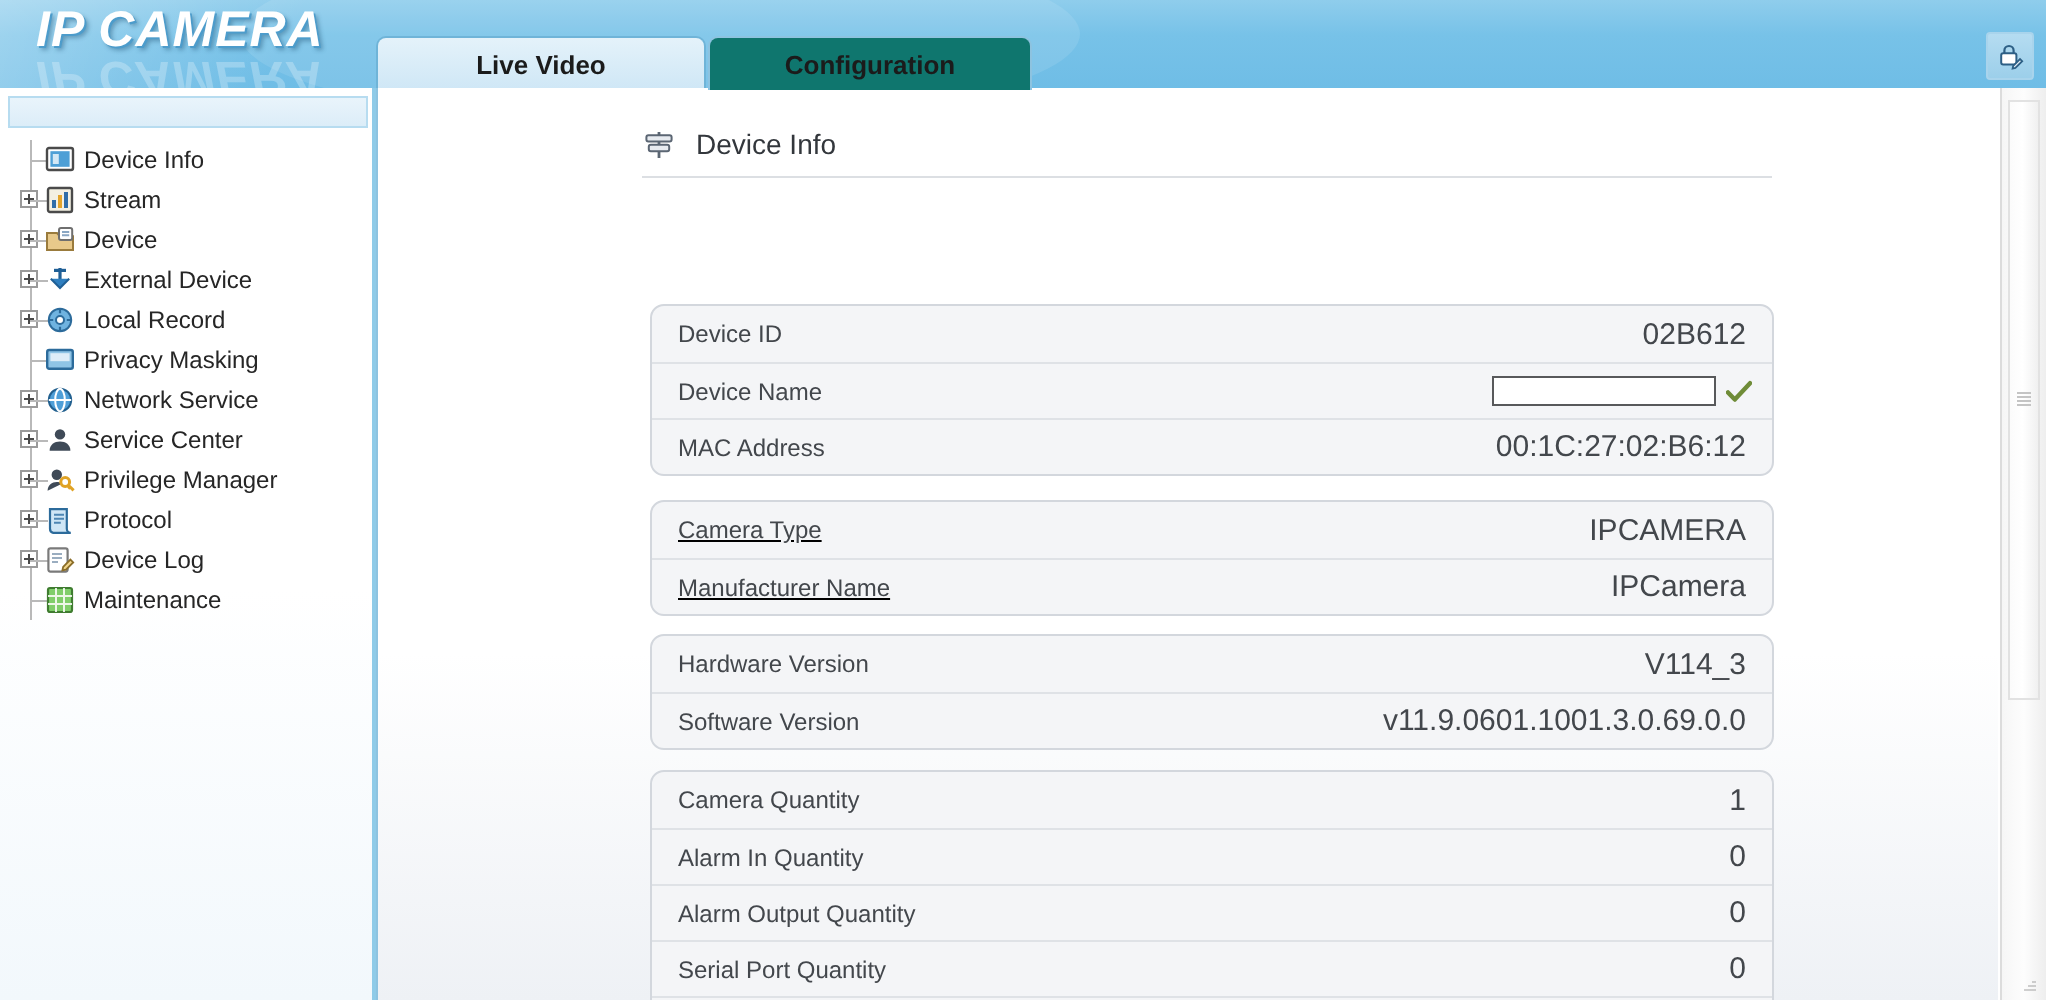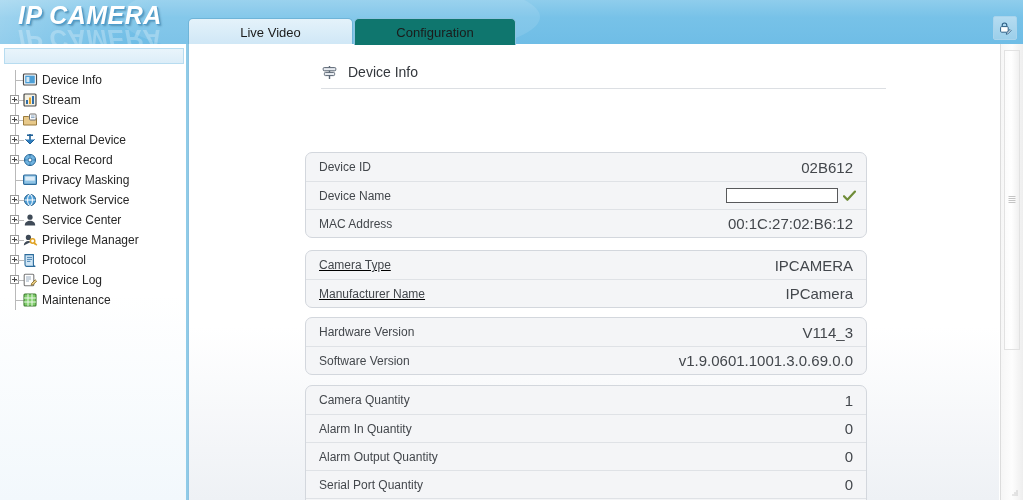--- a/index.html
+++ b/index.html
@@ -74,21 +74,21 @@
     position: absolute; left: 188px; top: 18px;
     width: 835px; height: 27px;
   }
   .tab {
     position: absolute; top: 0;
     height: 27px;
     border: 1px solid #6fb4d8;
     border-bottom: none;
     border-radius: 5px 5px 0 0;
     display: flex; align-items: center; justify-content: center;
-    font-size: 13px; font-weight: normal;
+    font-size: 13px; font-weight: bold;
     color: #1b1b1b;
     box-sizing: border-box;
     cursor: pointer;
   }
   .tab-live {
     left: 0; width: 165px;
     background: linear-gradient(180deg, #e4f2fa 0%, #cfe7f6 100%);
   }
   .tab-config {
     left: 166px; width: 162px;
@@ -172,21 +172,21 @@
     position: absolute; left: 132px; top: 12px;
     width: 565px; height: 32px;
     border-bottom: 1px solid #dcdfe3;
     display: flex; align-items: center; gap: 10px;
   }
   .page-head .title {
     font-size: 14px; color: #33373c;
   }
 
   .panel {
-    position: absolute; left: 116px;
+    position: absolute; left: 136px;
     width: 562px;
     background: #f4f5f7;
     border: 1px solid #d3d7dd;
     border-radius: 7px;
     box-sizing: border-box;
   }
   .panel-row {
     position: relative;
     height: 28px;
     display: flex; align-items: center;
@@ -442,21 +442,21 @@
             <span class="rvalue">IPCamera</span>
           </div>
         </div>
         <div class="panel" style="top: 273px;">
           <div class="panel-row">
             <span class="rlabel">Hardware Version</span>
             <span class="rvalue">V114_3</span>
           </div>
           <div class="panel-row">
             <span class="rlabel">Software Version</span>
-            <span class="rvalue">v1.9.0601.1001.3.0.69.0.0</span>
+            <span class="rvalue">v11.9.0601.1001.3.0.69.0.0</span>
           </div>
         </div>
         <div class="panel" style="top: 341px;">
           <div class="panel-row">
             <span class="rlabel">Camera Quantity</span>
             <span class="rvalue">1</span>
           </div>
           <div class="panel-row">
             <span class="rlabel">Alarm In Quantity</span>
             <span class="rvalue">0</span>

